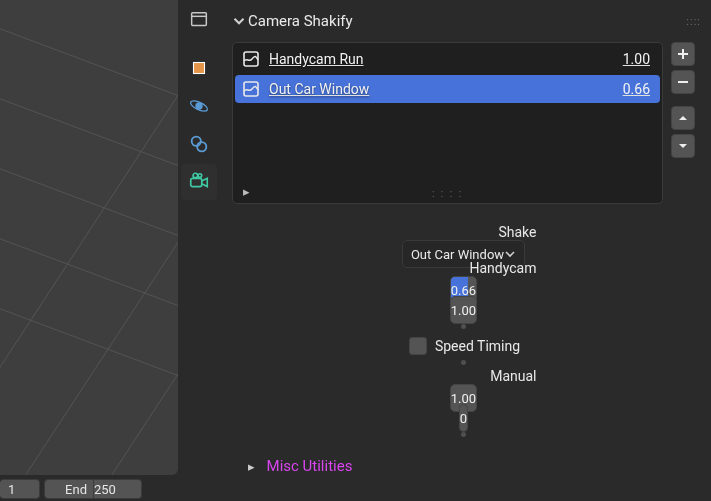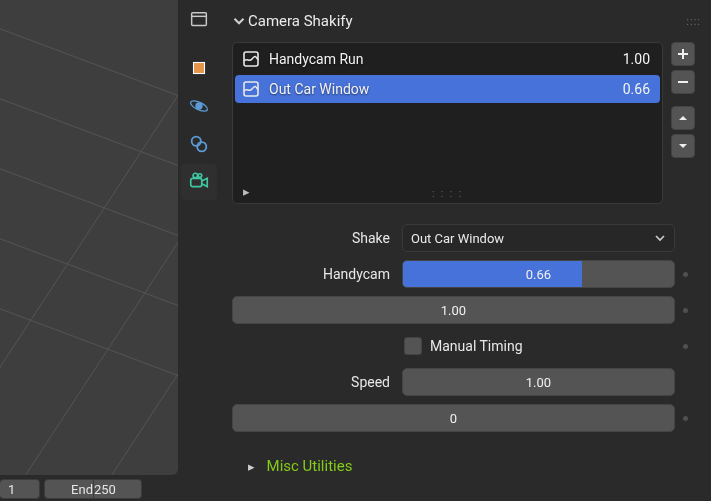--- a/index.html
+++ b/index.html
@@ -17,59 +17,59 @@
   .tool.active { background: #2f2f2f; }
 
   
   .panel { flex: 1; padding: 6px 10px 6px 6px; display: flex; flex-direction: column; }
   .panel-header { display: flex; align-items: center; height: 30px; padding-left: 4px; }
   .grip-dots { margin-left: auto; letter-spacing: 1px; color: #6a6a6a; font-size: 11px; }
   .collapse-icon { width: 18px; flex-shrink:0; }
   .panel-title { font-size: 15px; color: #eaeaea; }
   .panel-body { padding: 6px 6px 8px 6px; }
 
-  .list-area { display: flex; gap: 8px; }
+  .list-area { display: flex; gap: 8px; text-decoration: underline; }
   .list-box { flex: 1; background: #1f1f1f; border: 1px solid #3a3a3a; border-radius: 5px; height: 162px; position: relative; }
   .list-row { height: 28px; display: flex; align-items: center; padding: 0 10px 0 6px; gap: 8px; border-radius: 4px; margin: 2px; }
   .list-row.selected { background: #4772d9; }
   .list-row .row-icon { width: 20px; height: 20px; flex-shrink: 0; }
   .list-row .row-name { flex: 1; font-size: 14px; color: #f3f3f3; text-shadow: 0 1px 2px rgba(0,0,0,.5); }
   .list-row .row-val { font-size: 14px; color: #f3f3f3; }
   .list-expand { position: absolute; bottom: 4px; left: 10px; color: #bcbcbc; }
   .list-grip { position: absolute; bottom: 4px; left: 50%; transform: translateX(-50%); letter-spacing: 2px; color: #6a6a6a; font-size: 10px; }
 
   .side-buttons { width: 24px; display: flex; flex-direction: column; gap: 4px; }
   .side-btn { height: 24px; background: #545454; border: 1px solid #444; border-radius: 4px; display: flex; align-items: center; justify-content: center; color: #e5e5e5; font-size: 15px; line-height: 1; }
 
   
   .props { margin-top: 20px; display: flex; flex-direction: column; gap: 8px; }
-  .prow { display: flex; align-items: center; height: 28px; }
+  .prow { display: flex; align-items: center; height: 28px; flex-direction: column; }
   .plabel { width: 170px; text-align: right; padding-right: 12px; font-size: 14px; color: #e8e8e8; }
   .pfield { flex: 1; }
   .pdot { width: 20px; display: flex; align-items: center; justify-content: center; }
   .dot { width: 5px; height: 5px; background: #4f4f4f; border-radius: 50%; }
 
   .select { height: 28px; background: #272727; border: 1px solid #3a3a3a; border-radius: 5px; display: flex; align-items: center; padding: 0 8px; color: #eaeaea; font-size: 14px; justify-content: space-between; }
   .num   { height: 28px; background: #545454; border: 1px solid #444; border-radius: 5px; display: flex; align-items: center; justify-content: center; color: #f0f0f0; font-size: 14px; position: relative; overflow: hidden; }
   .num .fill { position: absolute; left:0; top:0; bottom:0; background: #4772d9; }
   .num .val { position: relative; z-index: 1; }
   .check { height: 28px; display: flex; align-items: center; gap: 8px; padding-left: 2px; }
   .check .box { width: 18px; height: 18px; background: #545454; border: 1px solid #444; border-radius: 3px; }
   .check .lbl { font-size: 14px; color: #e8e8e8; }
 
   .subheader { display:flex; align-items:center; height:32px; padding-left:16px; gap:12px; margin-top: 18px; }
   .subheader .tri { color:#cfcfcf; }
-  .subheader .txt { font-size: 15px; color: #84cc16; }
+  .subheader .txt { font-size: 15px; color: #d946ef; }
 
   
   .bottom { position: absolute; left: 0; bottom: 0; width: 180px; height: 22px; display: flex; }
   .bcell { background: #545454; border: 1px solid #3b3b3b; height: 20px; display:flex; align-items:center; justify-content:center; font-size: 13px; color:#e5e5e5; }
   .bcell.frame { width: 40px; border-radius: 0 4px 4px 0; border-left:none; }
   .bcell.gap { width: 4px; background: transparent; border: none; }
-  .bcell.endl { width: 50px; border-radius: 4px 0 0 4px; justify-content:flex-end; padding-right:0; }
+  .bcell.endl { width: 50px; border-radius: 4px 0 0 4px; justify-content:flex-end; padding-right:6px; }
   .bcell.endv { width: 48px; border-radius: 0 4px 4px 0; border-left:none; justify-content:flex-start; padding-left:0;text-align:center; }
 </style>
 </head>
 <body>
 
 <div class="root">
 
   <div class="viewport">
     <svg viewBox="0 0 178 475">
       <g stroke="#545454" stroke-width="1">
@@ -212,30 +212,30 @@
           <div class="pdot">
               <div class="dot"></div>
             </div>
         </div>
 
         <div class="prow">
           <div class="plabel"></div>
           <div class="pfield">
             <div class="check">
               <div class="box"></div>
-              <span class="lbl">Manual Timing</span>
-            </div>
-          </div>
-          <div class="pdot">
-              <div class="dot"></div>
-            </div>
-        </div>
-
-        <div class="prow">
-          <div class="plabel">Speed</div>
+              <span class="lbl">Speed Timing</span>
+            </div>
+          </div>
+          <div class="pdot">
+              <div class="dot"></div>
+            </div>
+        </div>
+
+        <div class="prow">
+          <div class="plabel">Manual</div>
           <div class="pfield">
             <div class="num">
               <span class="val">1.00</span>
             </div>
           </div>
           <div class="pdot"></div>
         </div>
 
         <div class="prow">
           <div class="pfield">

